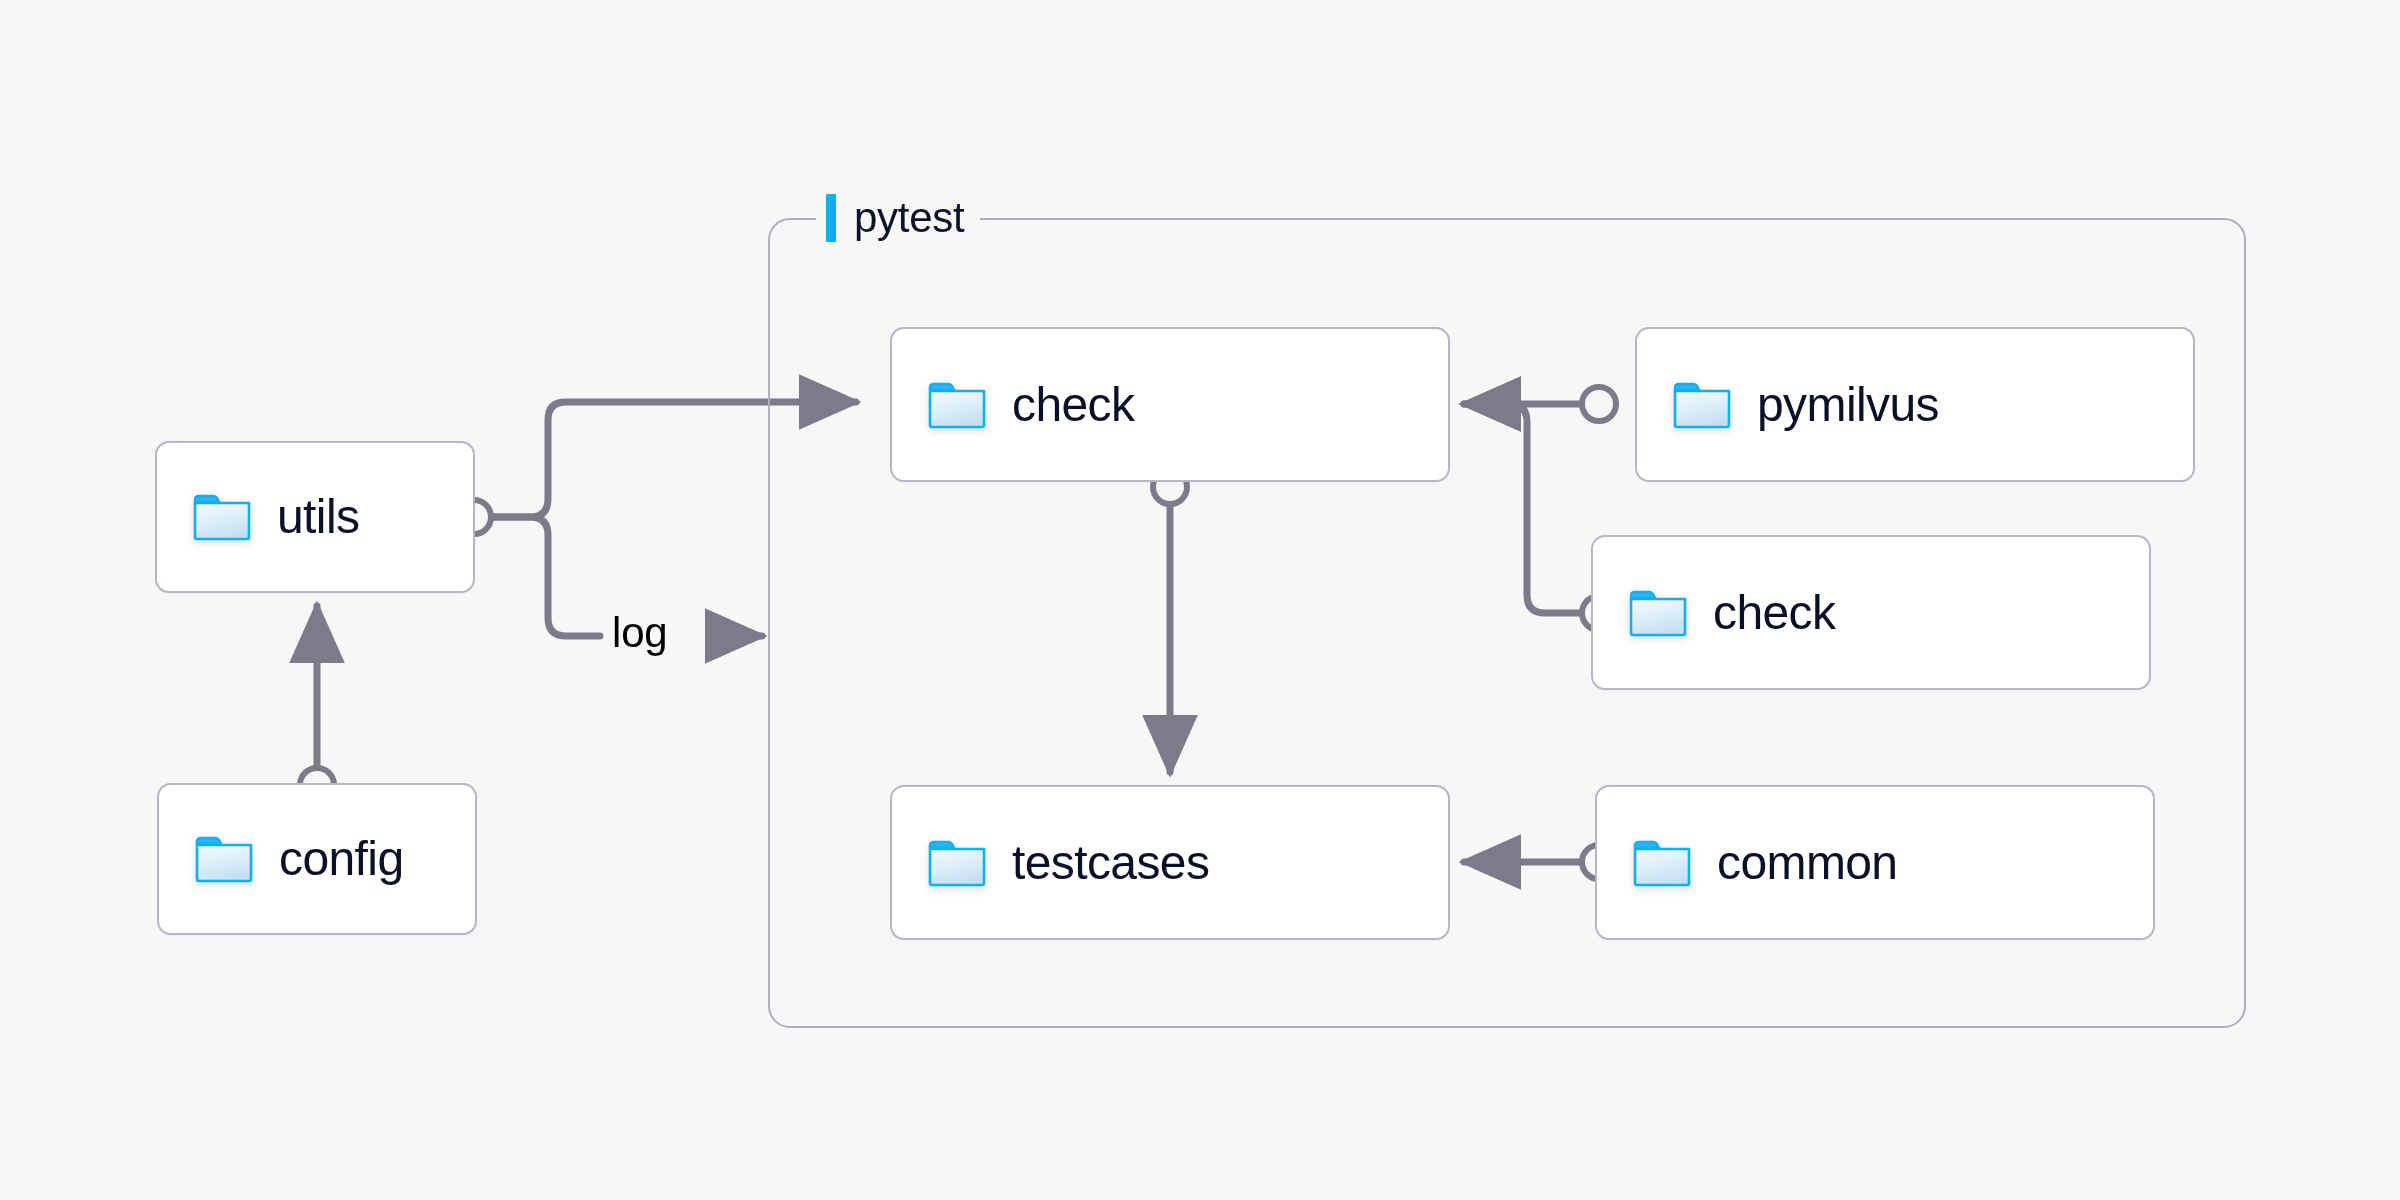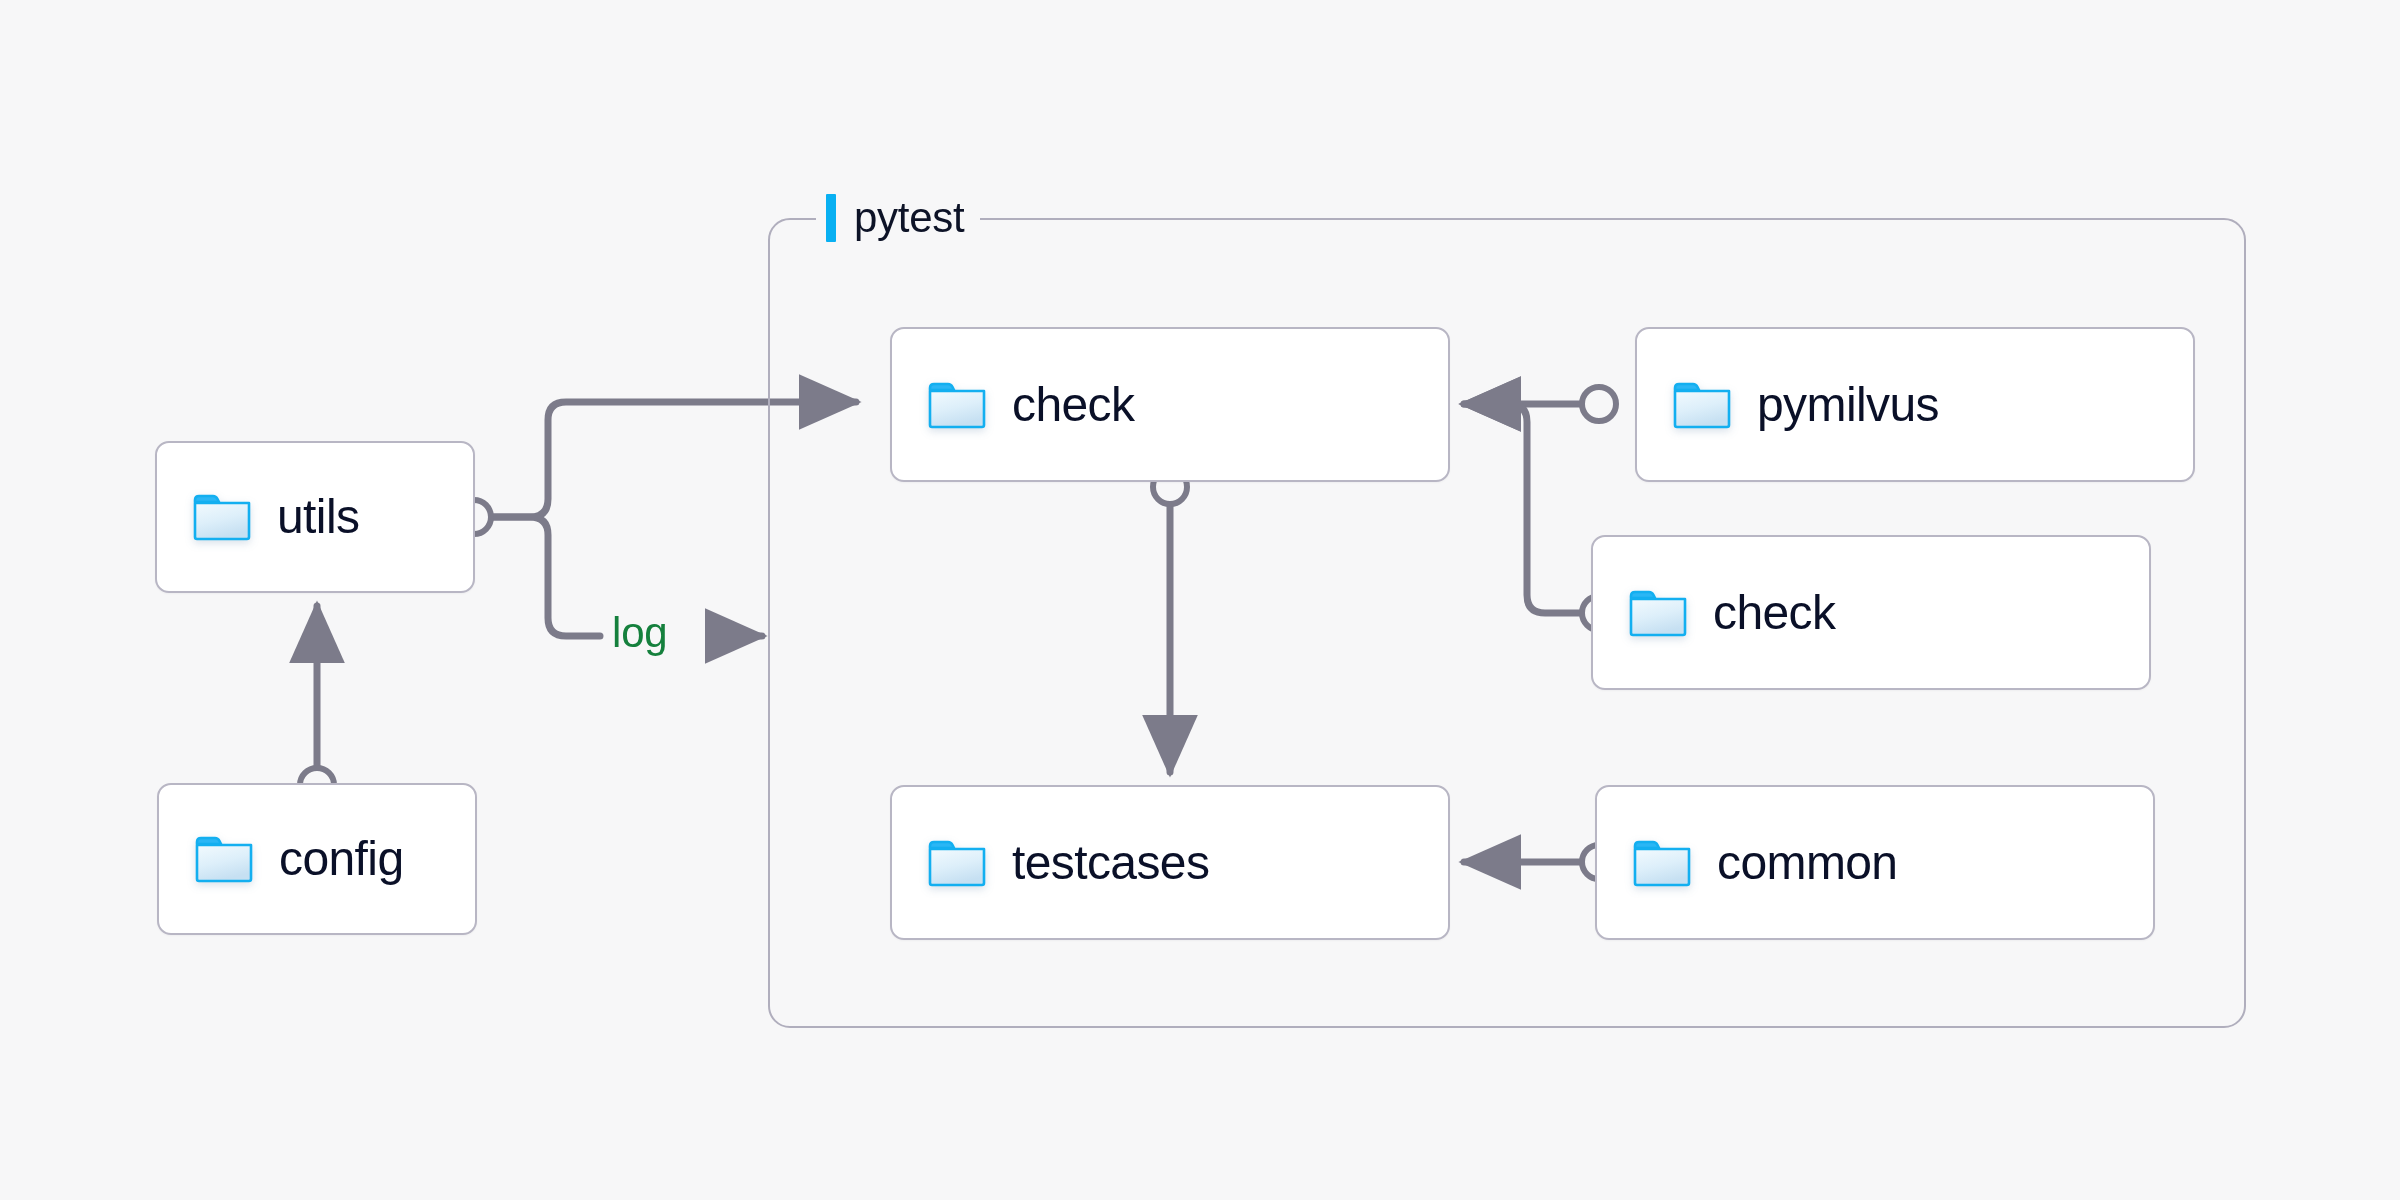--- a/index.html
+++ b/index.html
@@ -91,21 +91,21 @@
     height: 48px;
     position: relative;
     filter: drop-shadow(0 3px 4px rgba(40, 90, 140, 0.18));
   }
   .folder-icon svg { display: block; }
 
   
   .edge-label {
     position: absolute;
     font-size: 42px;
-    color: #15803d;
+    color: #000000;
     letter-spacing: -0.2px;
     white-space: nowrap;
     line-height: 1;
   }
 </style>
 </head>
 <body>
 
 <div id="canvas">
 

